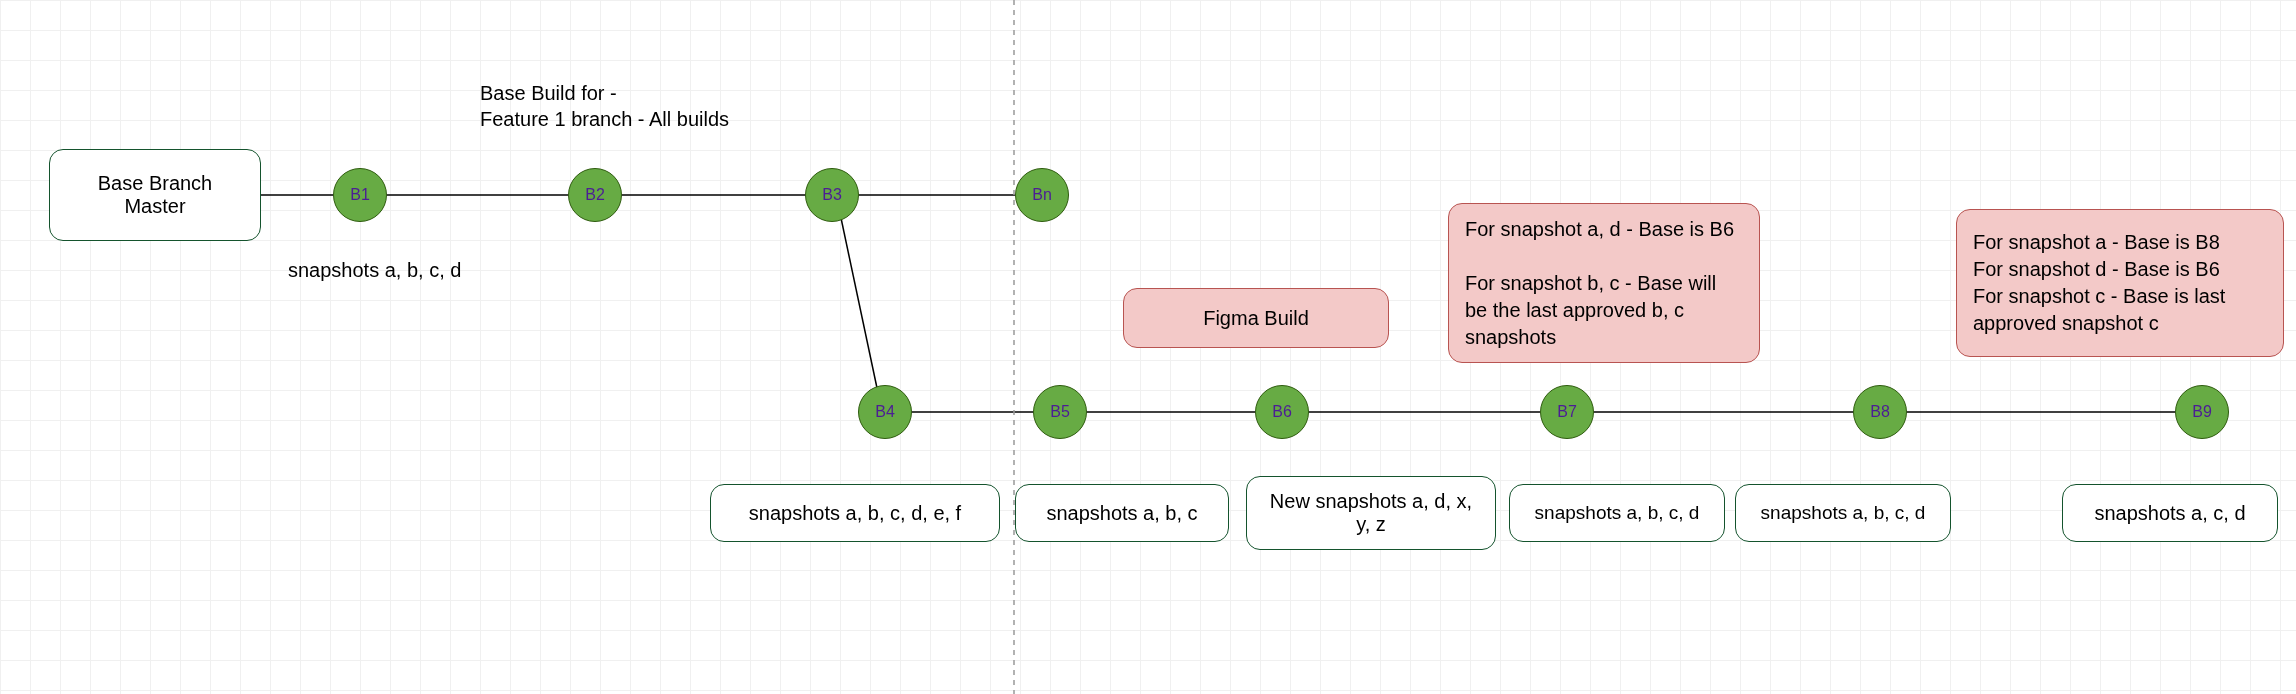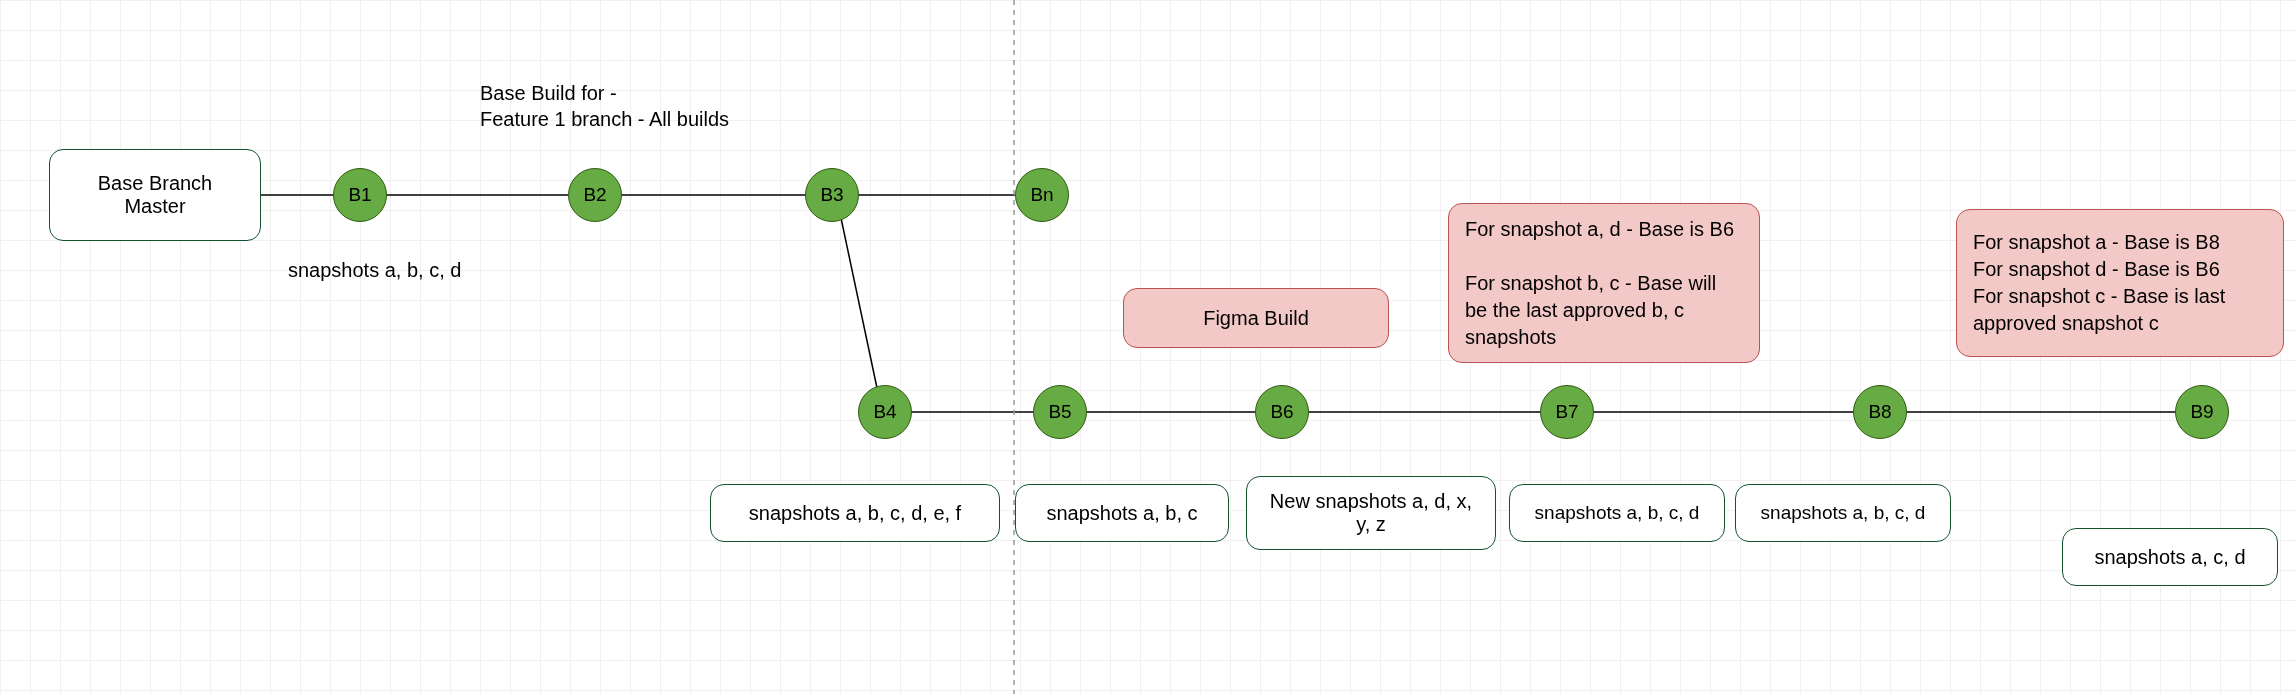--- a/index.html
+++ b/index.html
@@ -23,25 +23,25 @@
       position: absolute;
       inset: 0;
     }
     .node-circle {
       position: absolute;
       width: 54px;
       height: 54px;
       border-radius: 50%;
       background: #67ab44;
       border: 1px solid #2e5c0e;
-      color: #000000;
+      color: #4c1d95;
       display: flex;
       align-items: center;
       justify-content: center;
-      font-size: 19px;
+      font-size: 16px;
       font-weight: 400;
       transform: translate(-50%, -50%);
     }
     .node-box {
       position: absolute;
       background: #fff;
       border: 1px solid #14532d;
       border-radius: 14px;
       display: flex;
       align-items: center;
@@ -141,21 +141,21 @@
   <div class="node-circle" style="left:1282px; top:412px;">B6</div>
   <div class="node-circle" style="left:1567px; top:412px;">B7</div>
   <div class="node-circle" style="left:1880px; top:412px;">B8</div>
   <div class="node-circle" style="left:2202px; top:412px;">B9</div>
 
   <div class="node-box" style="left:855px; top:513px; width:290px; height:58px;">snapshots a, b, c, d, e, f</div>
   <div class="node-box" style="left:1122px; top:513px; width:214px; height:58px;">snapshots a, b, c</div>
   <div class="node-box" style="left:1371px; top:513px; width:250px; height:74px;">New snapshots a, d, x, y, z</div>
   <div class="node-box" style="left:1617px; top:513px; width:216px; height:58px; font-size:19px;">snapshots a, b, c, d</div>
   <div class="node-box" style="left:1843px; top:513px; width:216px; height:58px; font-size:19px;">snapshots a, b, c, d</div>
-  <div class="node-box" style="left:2170px; top:513px; width:216px; height:58px;margin-top:44px;">snapshots a, c, d</div>
+  <div class="node-box" style="left:2170px; top:513px; width:216px; height:58px;">snapshots a, c, d</div>
 
   <div class="pink-box centered" style="left:1256px; top:318px; width:266px; height:60px;text-align:center;">Figma Build</div>
 
   <div class="pink-box" style="left:1604px; top:283px; width:312px; height:160px; white-space:pre-line;">For snapshot a, d - Base is B6
 
 For snapshot b, c - Base will be the last approved b, c snapshots</div>
 
 
   <div class="pink-box" style="left:2120px; top:283px; width:328px; height:148px; white-space:pre-line;">For snapshot a - Base is B8
 For snapshot d - Base is B6

